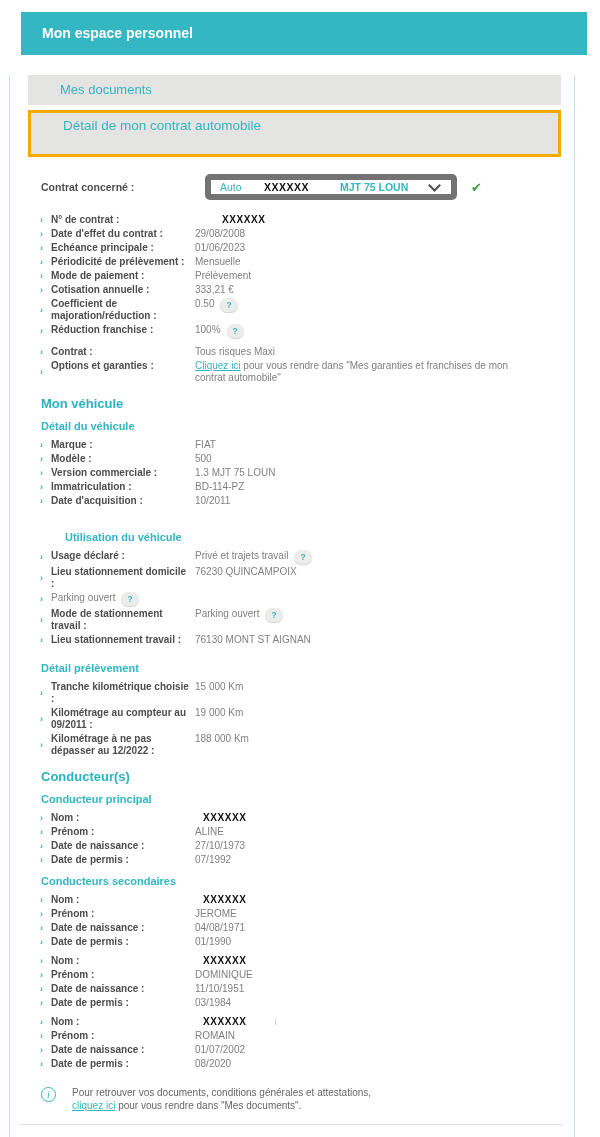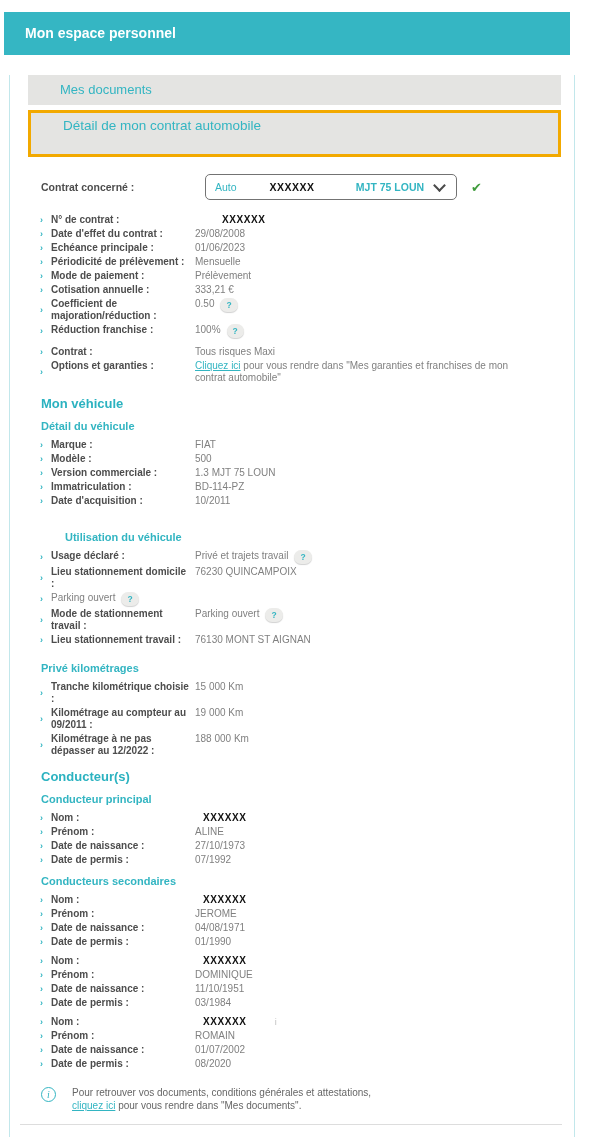--- a/index.html
+++ b/index.html
@@ -2,38 +2,38 @@
 <html><head>
 <meta charset="utf-8">
 <style>
   * { box-sizing: border-box; }
   html,body { margin:0; padding:0; }
   body {
     width:600px; height:1137px; overflow:hidden; background:#ffffff;
     font-family:"Liberation Sans", sans-serif; color:#4d4d4d;
   }
   .header {
-    margin:12px 0 0 4px; width:566px; height:43px; background:#35b6c3;
+    margin:12px 0 0 21px; width:566px; height:43px; background:#35b6c3;
     color:#ffffff; font-size:14px; font-weight:bold; line-height:43px; padding-left:21px;
   }
   .container {
     margin-left:9px; width:566px; border-left:1px solid #c2e7eb; border-right:1px solid #c2e7eb;
     padding-bottom:20px; min-height:1060px;
   }
   .bar {
     margin:20px 13px 0 18px; background:#e4e4e2; color:#33b5c2;
     font-size:13px; height:30px; line-height:30px; padding-left:32px; cursor:pointer;
   }
   .bar.detail { margin-top:5px; border:3px solid #f2a900; height:47px; line-height:26px; font-size:13.5px; }
 
   .selector { display:flex; align-items:center; margin:17px 0 0 31px; }
   .selector .sel-lbl { font-size:10.5px; font-weight:bold; color:#4d4d4d; width:164px; }
   .select {
-    width:252px; height:26px; border:1px solid #737373; border-radius:5px; background:#fff;
-    display:flex; align-items:center; padding:0 9px; cursor:pointer;gap:11px;
+    width:252px; height:26px; border:6px solid #737373; border-radius:5px; background:#fff;
+    display:flex; align-items:center; padding:0 9px; cursor:pointer;
   }
   .select .opt-prefix { color:#33b5c2; font-size:10.5px; width:44px; overflow:hidden; white-space:nowrap; }
   .select .opt-number { color:#111111; font-weight:bold; font-size:10.5px; width:76px; letter-spacing:0.5px; }
   .select .opt-model  { color:#33b5c2; font-weight:bold; font-size:10.5px; flex:1; white-space:nowrap; }
   .dd-chev { width:9px; height:9px; border-right:2px solid #4a4a4a; border-bottom:2px solid #4a4a4a;
     transform:rotate(45deg); margin:-4px 3px 0 0; }
   .check { color:#3f9c3c; font-size:13px; margin-left:14px; font-family:"DejaVu Sans", sans-serif; }
 
   .rows { margin:14px 0 0 30px; }
   .row { display:flex; align-items:flex-start; margin-bottom:2px; font-size:10px; line-height:12px; }
@@ -198,21 +198,21 @@
           <span class="val">Parking ouvert</span>
           <span class="help">?</span>
         </div>
       <div class="row">
           <span class="chev"></span>
           <span class="lbl">Lieu stationnement travail :</span>
           <span class="val">76130 MONT ST AIGNAN</span>
         </div>
     </div>
 
-    <h3 class="sub mt-md">Privé kilométrages</h3>
+    <h3 class="sub mt-md">Détail prélèvement</h3>
     <div class="rows grp">
       <div class="row">
           <span class="chev"></span>
           <span class="lbl">Tranche kilométrique choisie :</span>
           <span class="val">15 000 Km</span>
         </div>
       <div class="row">
           <span class="chev"></span>
           <span class="lbl">Kilométrage au compteur au 09/2011 :</span>
           <span class="val">19 000 Km</span>

